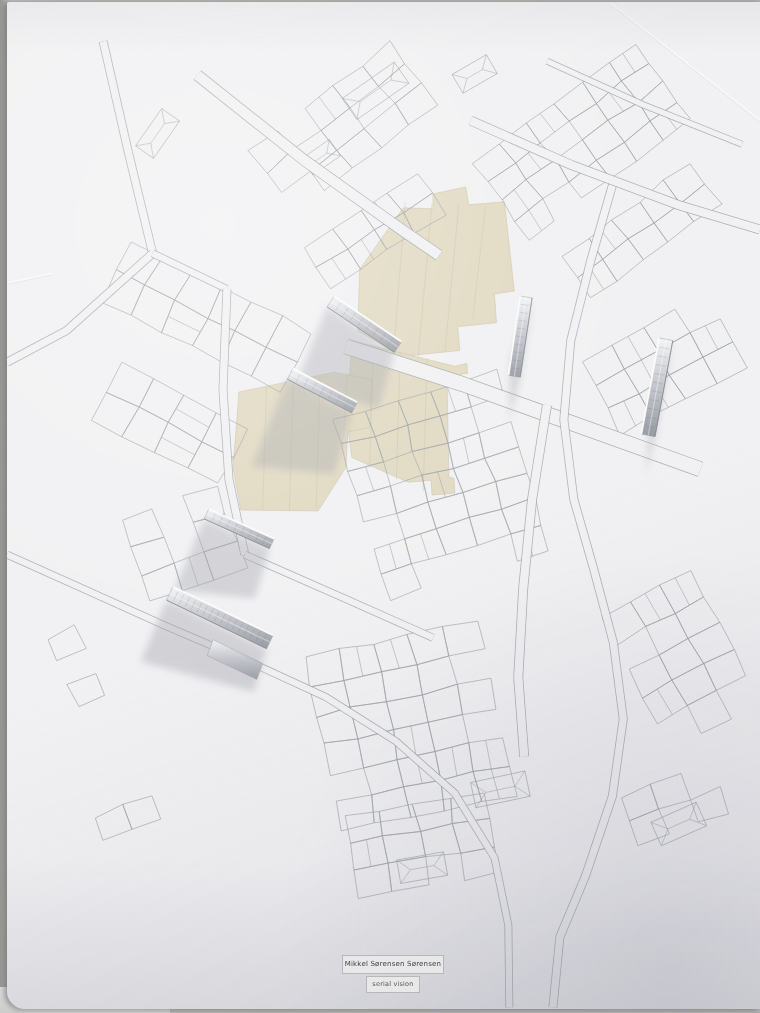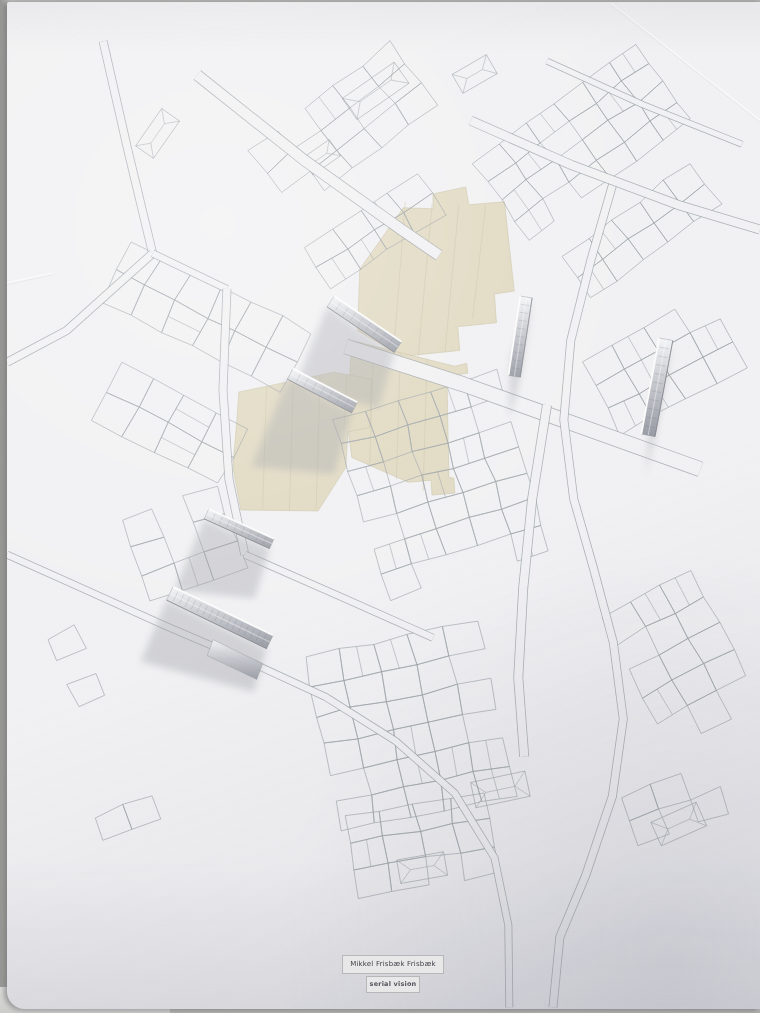--- a/index.html
+++ b/index.html
@@ -15,21 +15,21 @@
   .vignette{position:absolute;inset:0;pointer-events:none;border-radius:inherit;
     background:
       radial-gradient(120% 85% at 28% 22%, rgba(255,255,255,.28), rgba(255,255,255,0) 58%),
       radial-gradient(95% 75% at 88% 96%, rgba(132,132,150,.20), rgba(132,132,150,0) 55%),
       linear-gradient(160deg, rgba(255,255,255,0) 55%, rgba(140,140,158,.12) 92%),
       linear-gradient(to bottom, rgba(120,120,136,.08), rgba(120,120,136,0) 5%, rgba(120,120,136,0) 85%, rgba(125,125,142,.15));}
   .plate{position:absolute;display:flex;align-items:center;justify-content:center;
          background:#e8e8e9;border:1px solid #b7b7ba;color:#3e3e45;
          font-size:7px;line-height:1;white-space:nowrap;letter-spacing:.2px;}
   .plate.author{left:335px;top:953px;width:100px;height:17px;}
-  .plate.subtitle{left:359px;top:974px;width:52px;height:15px;font-size:6.5px;color:#55555c;font-weight:bold;}
+  .plate.subtitle{left:359px;top:974px;width:52px;height:15px;font-size:6.5px;color:#55555c;}
 </style>
 </head>
 <body>
 
 <div class="stage">
   <div class="table-strip"></div>
   <div class="paper">
     <svg id="plan" viewBox="0 0 760 1013">
         <defs>
           <linearGradient id="metal" x1="0" y1="0" x2="0" y2="1">
@@ -451,19 +451,19 @@
         </g>
         <g>
           <line x1="610" y1="0" x2="760" y2="118" stroke="#ffffff" stroke-width="2" opacity="0.5"></line>
           <line x1="610" y1="1.5" x2="760" y2="119.5" stroke="#b9b9c2" stroke-width="0.7" opacity="0.35"></line>
           <line x1="0" y1="282" x2="46" y2="272" stroke="#ffffff" stroke-width="2" opacity="0.5"></line>
           <line x1="0" y1="283.5" x2="46" y2="273.5" stroke="#b9b9c2" stroke-width="0.7" opacity="0.35"></line>
         </g>
       </svg>
     <div class="vignette"></div>
     <div class="plate author">
-      <span>Mikkel Frisbæk Frisbæk</span>
+      <span>Mikkel Sørensen Sørensen</span>
     </div>
     <div class="plate subtitle">
       <span>serial vision</span>
     </div>
   </div>
 </div>
 
 </body></html>

